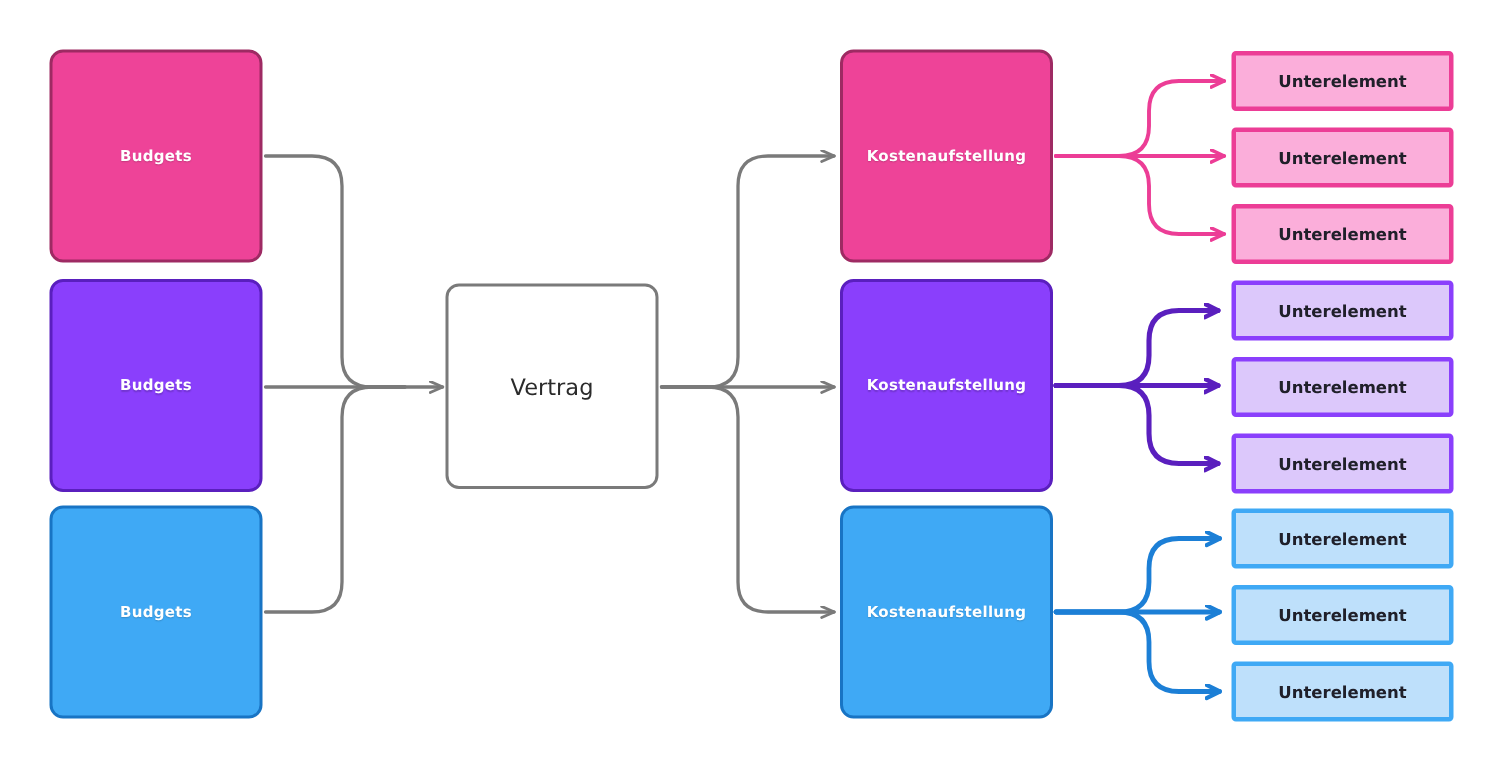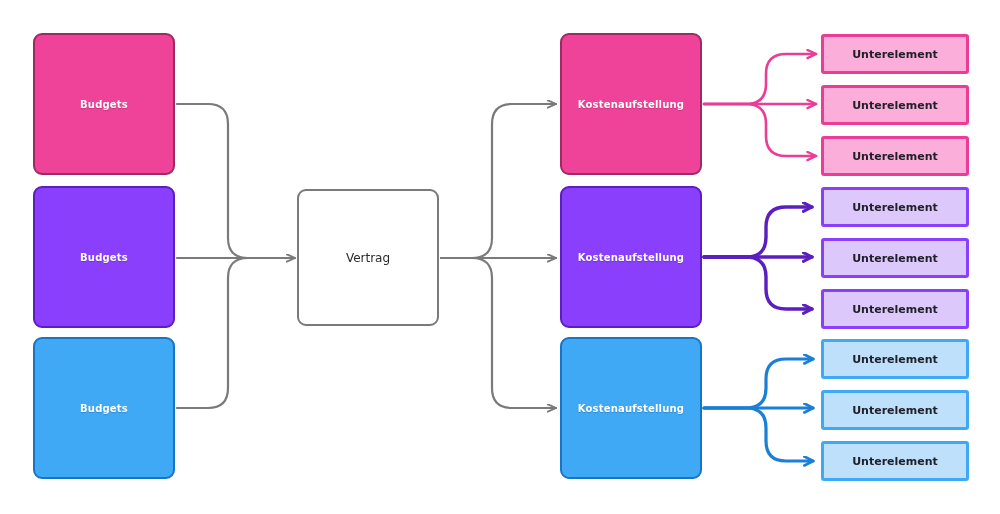--- a/index.html
+++ b/index.html
@@ -57,21 +57,21 @@
   .big-node.purple { background: #8A3FFC; border-color: #5A1FBE; }
   .big-node.blue   { background: #3FA9F5; border-color: #1874C4; }
 
   
   .center-node {
     width: 142px;
     height: 137px;
     border-radius: 9px;
     border: 2px solid #7A7A7A;
     background: #ffffff;
-    font-size: 12px;
+    font-size: 15px;
     font-weight: normal;
     color: #2b2b2b;
   }
 
   
   .leaf-node {
     width: 148px;
     height: 40px;
     border-radius: 3px;
     border-style: solid;

